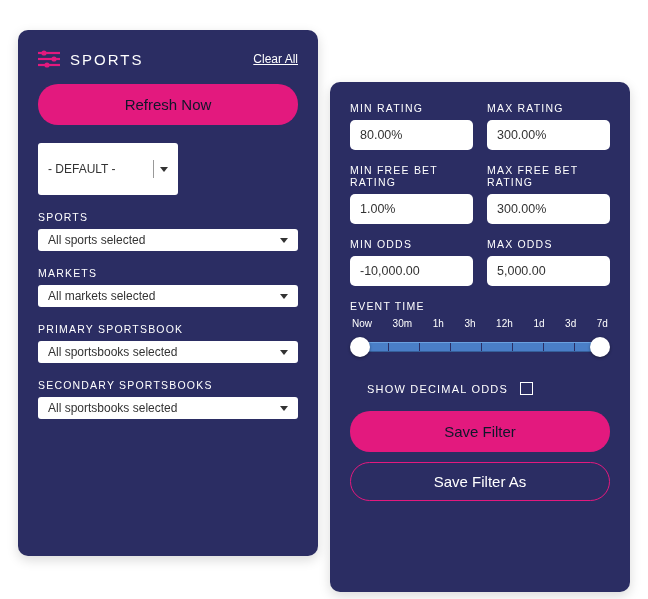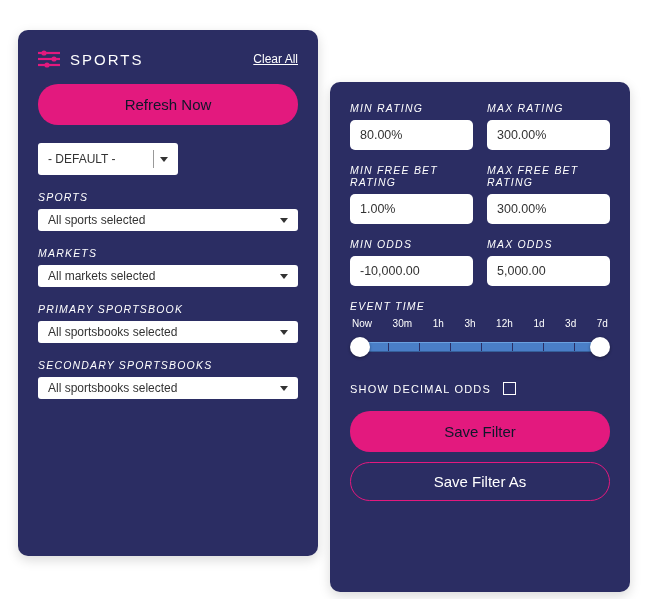--- a/index.html
+++ b/index.html
@@ -41,31 +41,30 @@
     margin-top: 10px;
   }
 
   .field-label {
     font-size: 10.5px;
     letter-spacing: 1.2px;
     font-weight: 500;
     margin-bottom: 6px;
     color: #fff;
     text-transform: uppercase;
-    font-style: italic;
   }
   .field-group { margin-bottom: 16px; }
 
   .select-narrow {
     width: 140px;
     background: #fff;
     color: #333;
     border: none;
     border-radius: 3px;
-    padding: 7px 10px;
+    padding: 17px 10px;
     font-size: 12px;
     position: relative;
     display: flex;
     align-items: center;
     justify-content: space-between;
     cursor: pointer;
   }
   .select-narrow .divider { width:1px; height:18px; background:#999; margin: 0 6px 0 auto; }
   .select-full {
     width: 100%;
@@ -105,21 +104,21 @@
     background-image: repeating-linear-gradient(to right, #4a7ec7 0, #4a7ec7 30px, #2b2d63 30px, #2b2d63 31px);
     border-top: 1px solid #6aa0e0; border-bottom: 1px solid #365f9a;
   }
   .slider-thumb {
     position: absolute; top: 19px; width: 20px; height: 20px; background: #fff; border-radius: 50%;
     box-shadow: 0 1px 3px rgba(0,0,0,0.4); cursor: pointer;
   }
   .slider-thumb.left { left: 0; }
   .slider-thumb.right { right: 0; }
 
-  .checkbox-row { display: flex; align-items: center; gap: 12px; font-size: 11px; letter-spacing: 1.2px; margin-bottom: 16px; }
+  .checkbox-row { display: flex; align-items: center; gap: 12px; font-size: 11px; letter-spacing: 1.2px; margin-bottom: 16px; margin-left: 17px; }
   .checkbox-box { width: 13px; height: 13px; border: 1.5px solid #fff; cursor: pointer; }
 
   .filter-icon svg { display: block; }
 </style>
 </head>
 <body>
 
 <div class="panel panel-left">
 
   <div class="filter-header">

